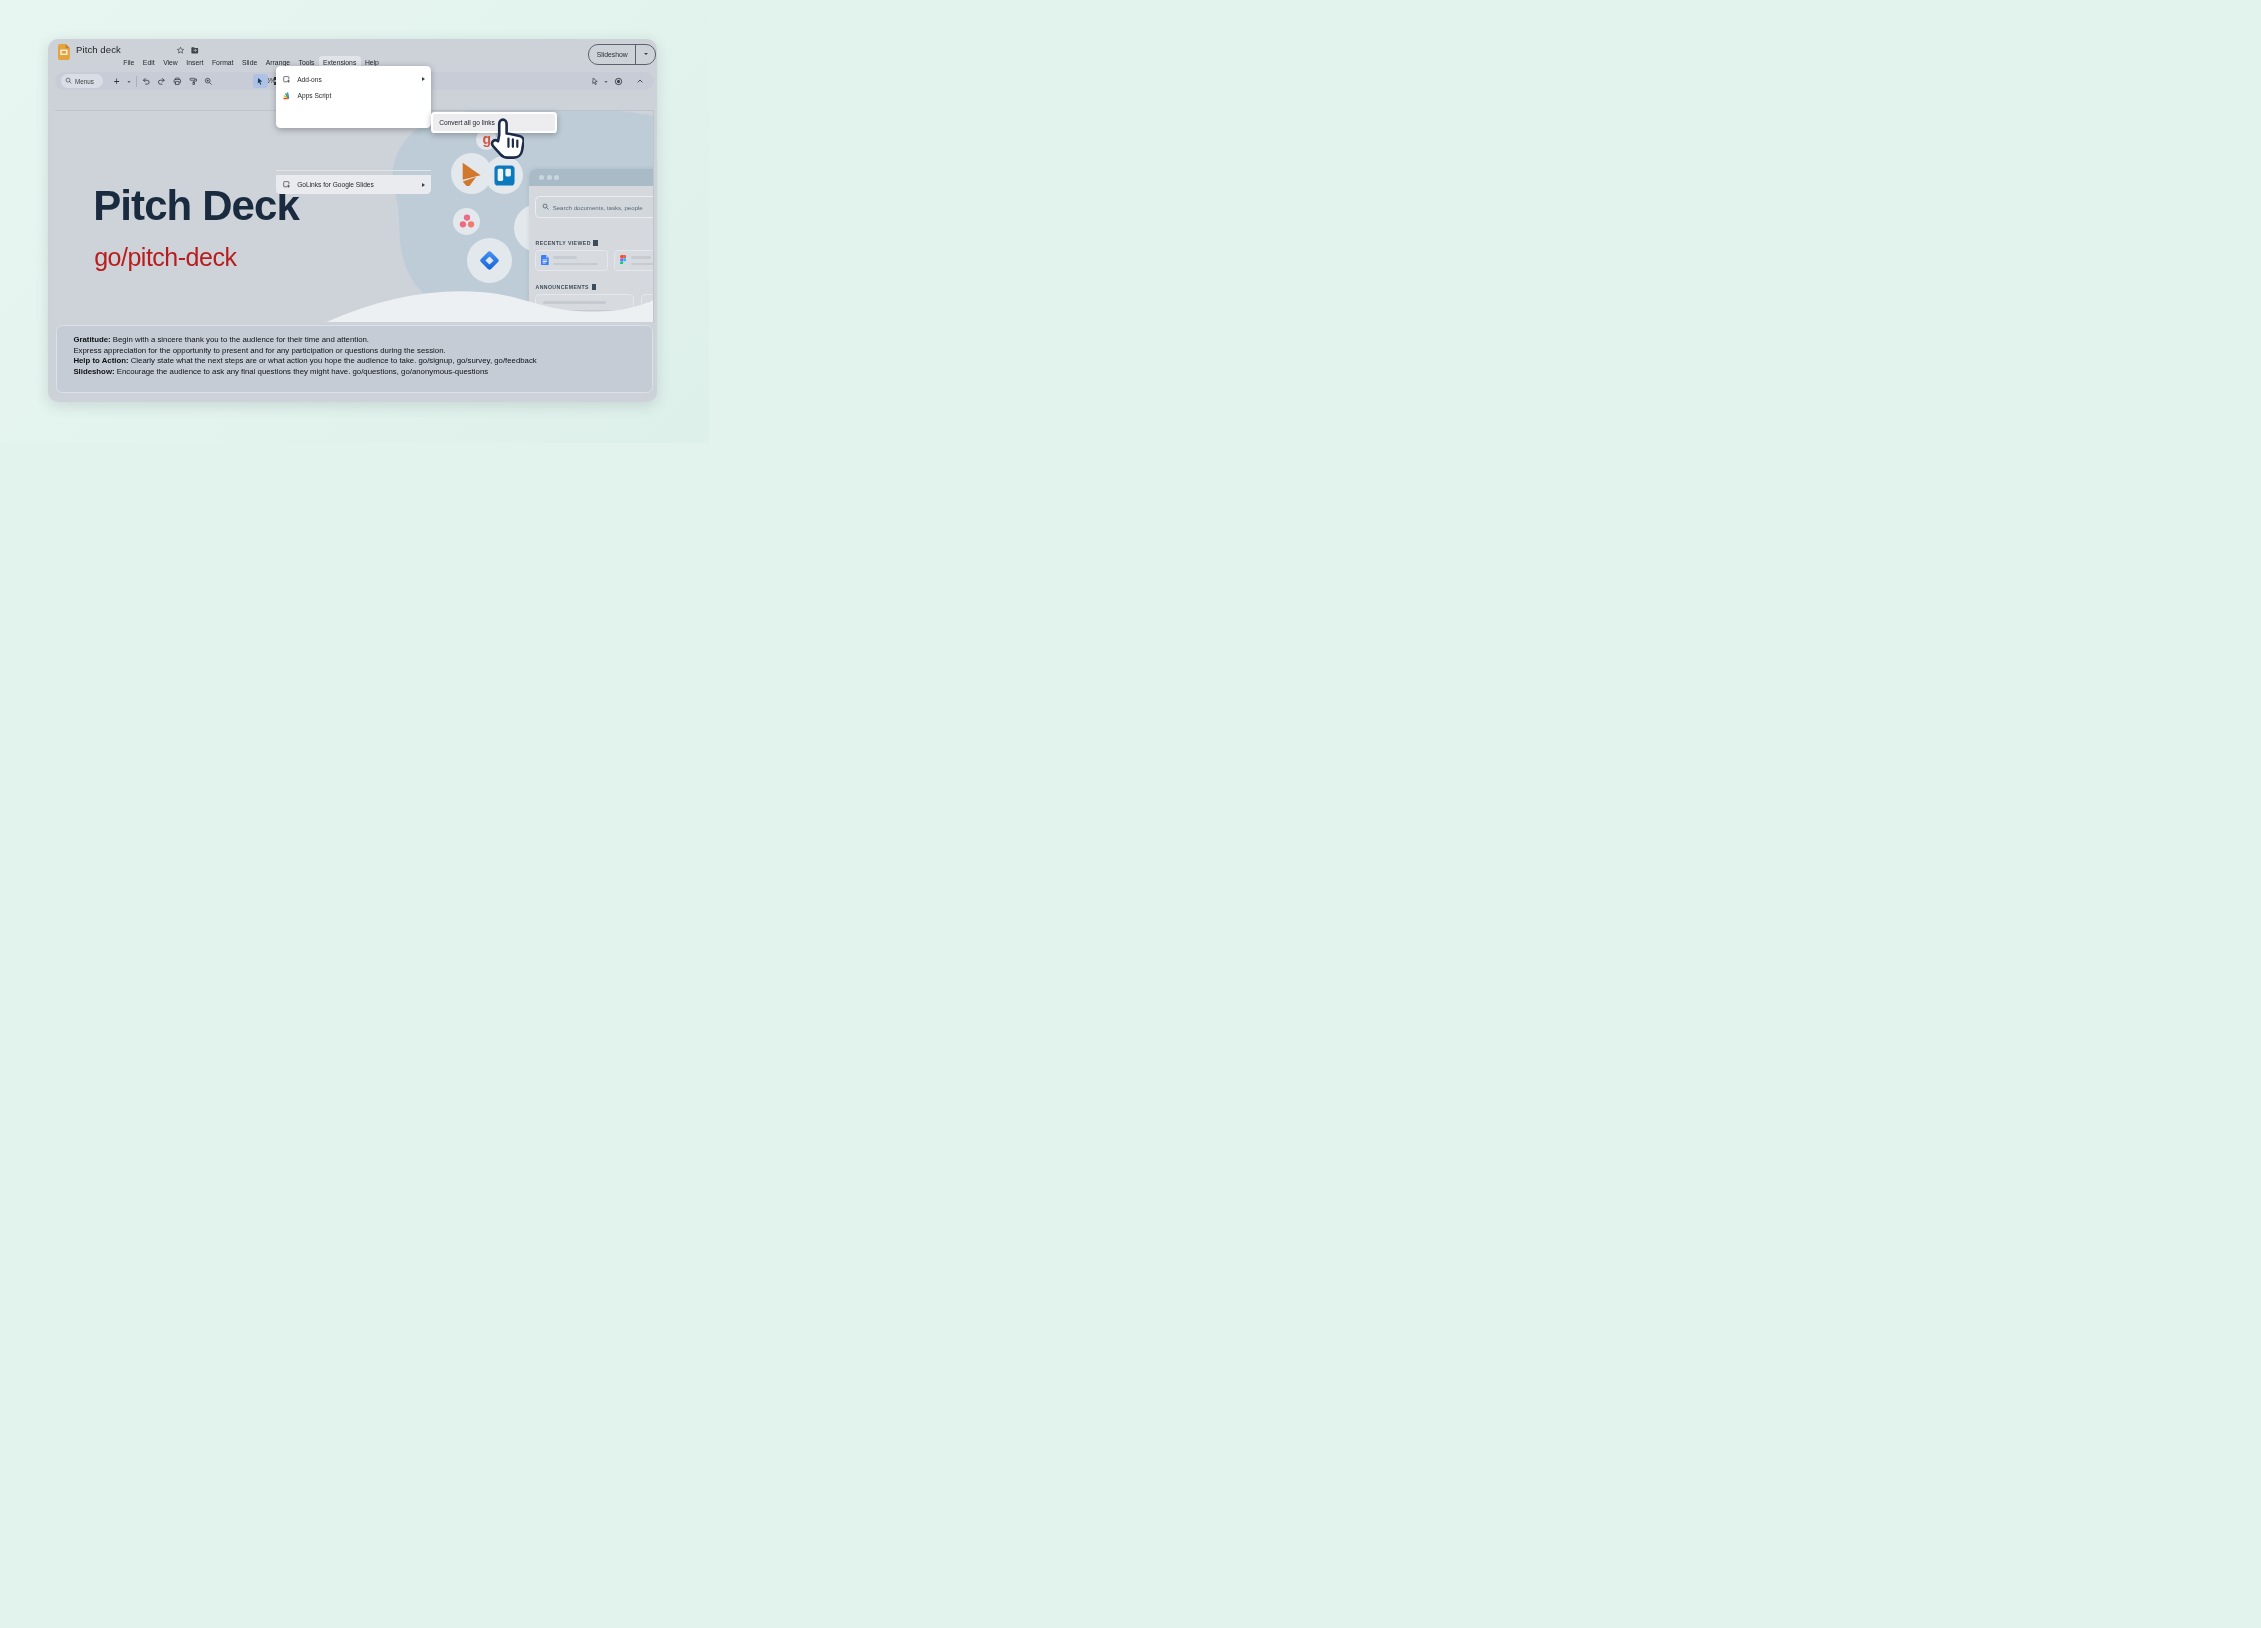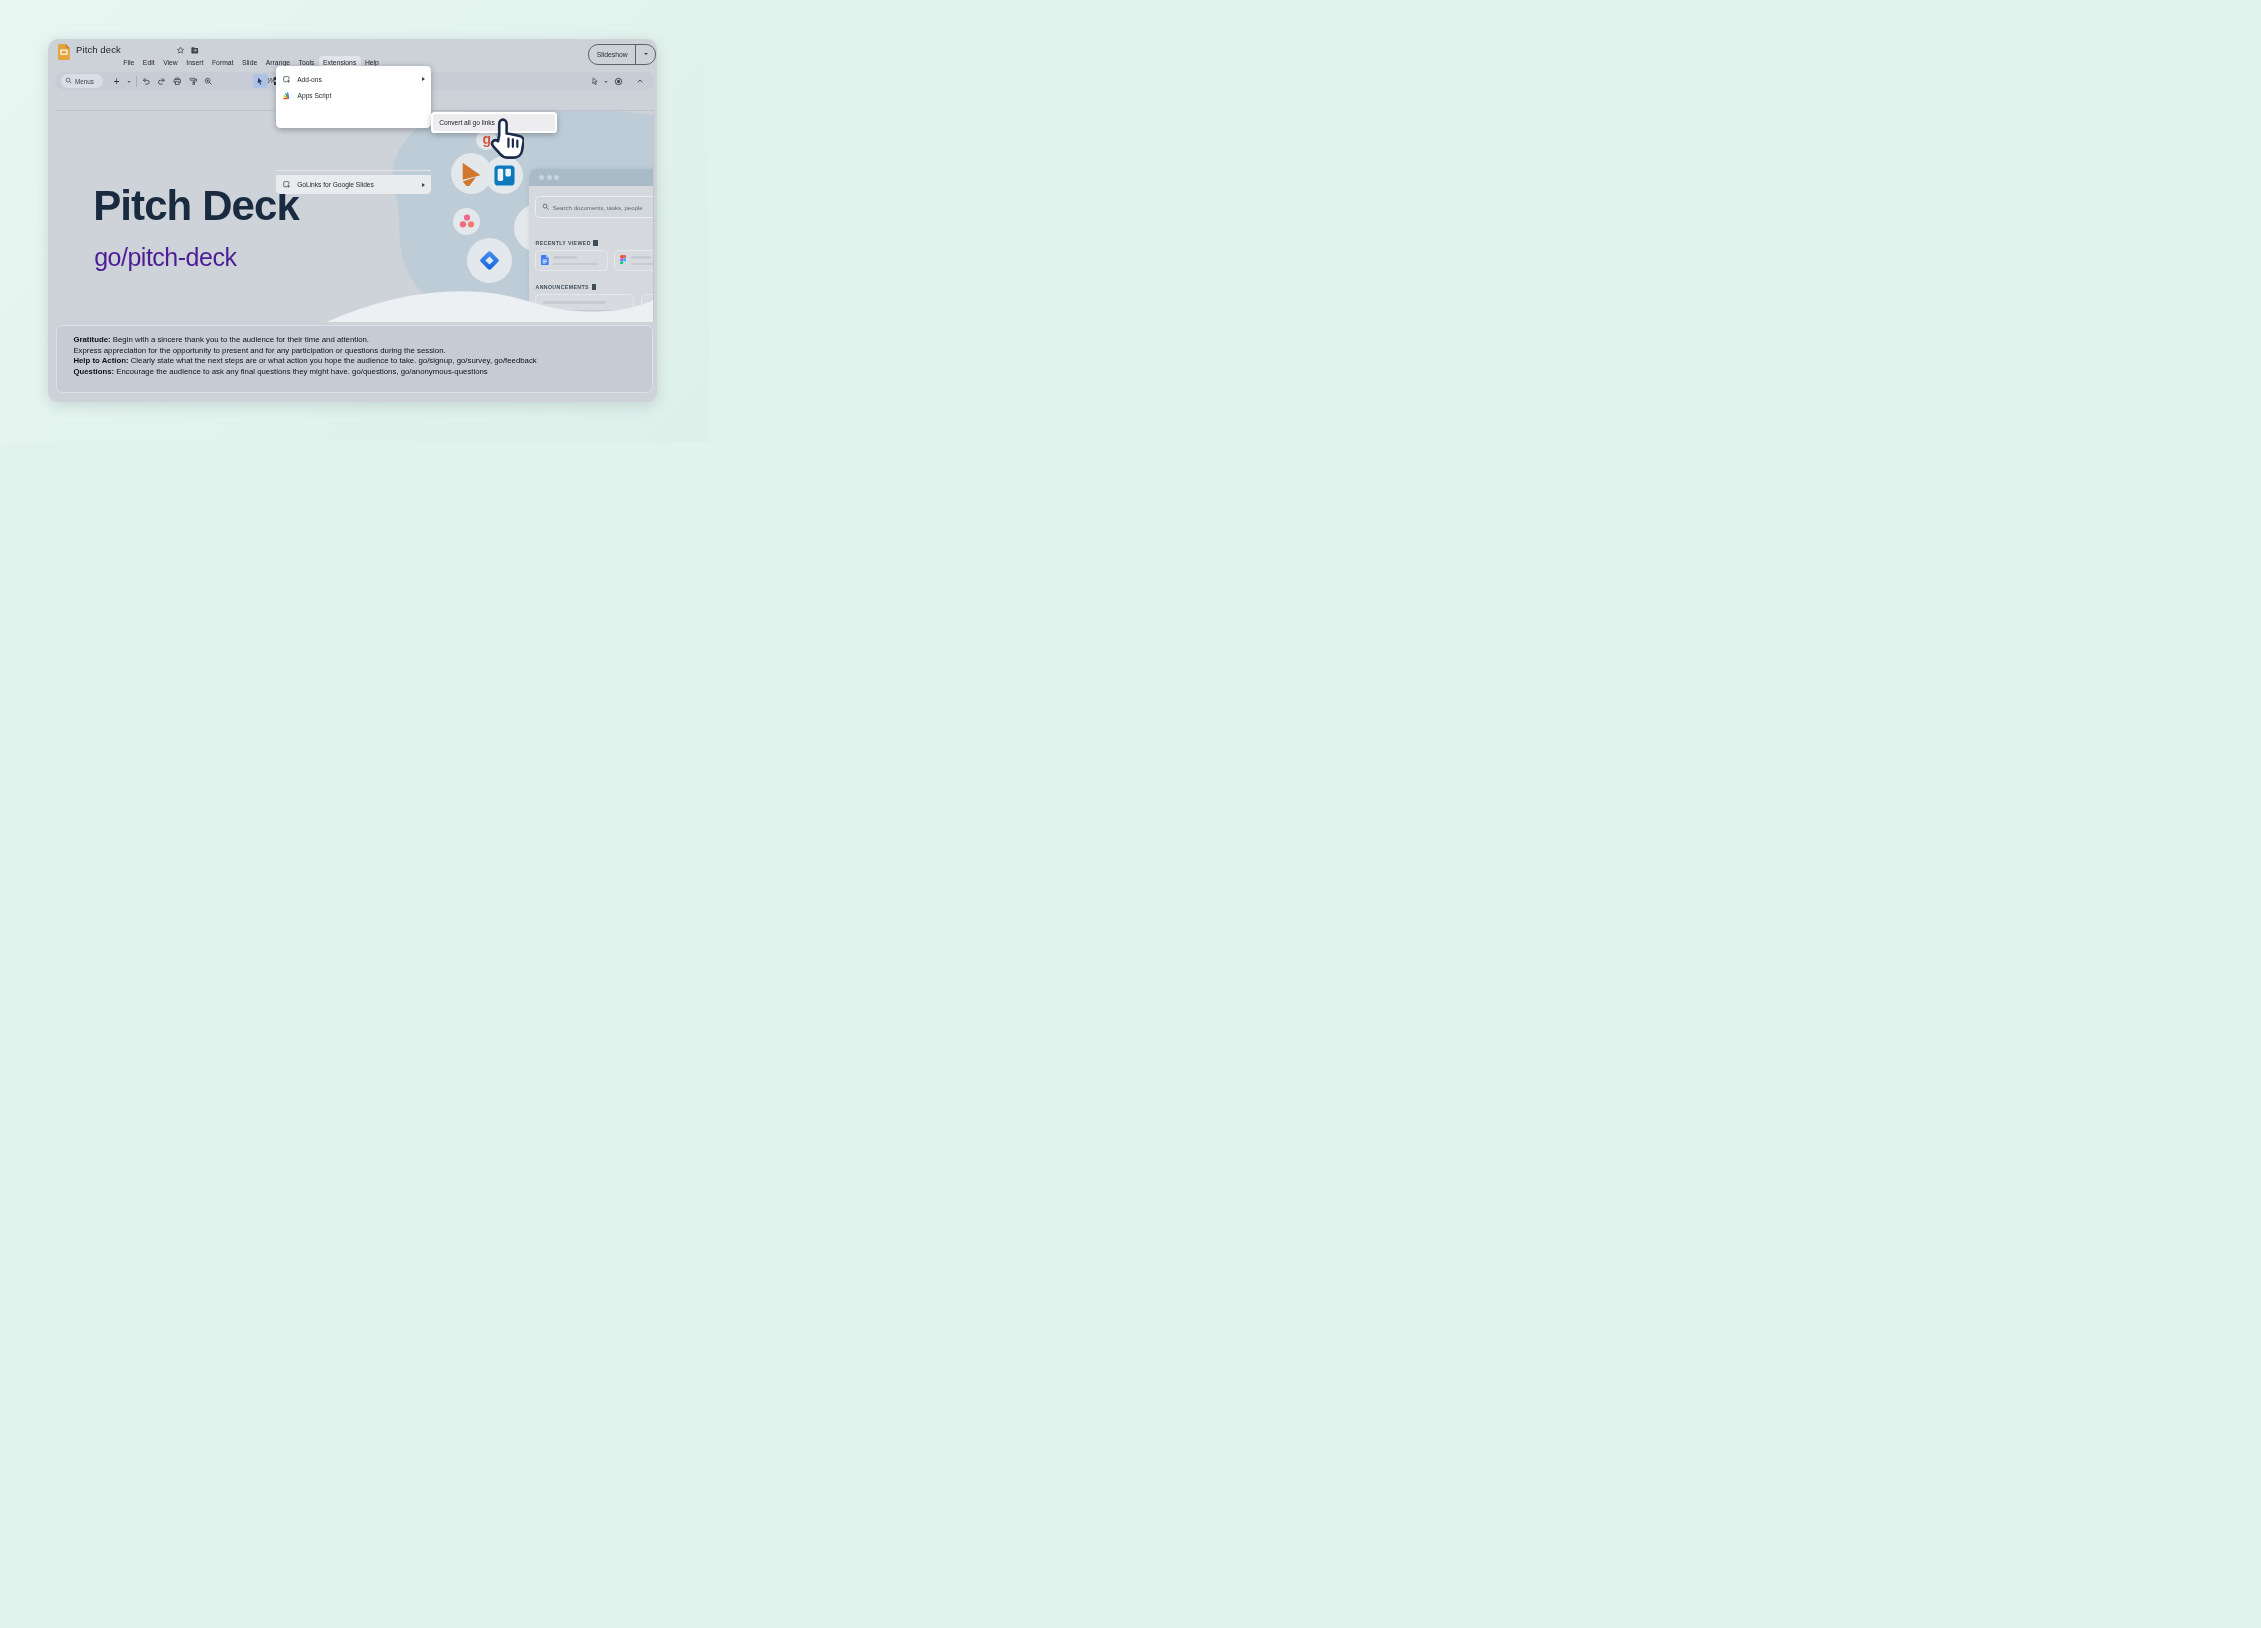--- a/index.html
+++ b/index.html
@@ -35,21 +35,21 @@
   .dd-arrow{width:0;height:0;border-top:2.5px solid transparent;border-bottom:2.5px solid transparent;border-left:3.2px solid #3a3f45;}
   #dd-divider{position:absolute;left:0;top:104px;width:100%;height:0.5px;background:#e2e3e6;}
   #dd-row-golinks{top:109px !important;height:19.4px;background:#e9ebee;border-radius:0 0 4.5px 4.5px;}
   #go-submenu{left:431px;top:112px;width:126px;height:21px;background:#fff;border-radius:3.6px;box-shadow:0 1.8px 6.3px rgba(0,0,0,.28);z-index:45;}
   #submenu-item{position:absolute;left:2.3px;top:2.3px;width:122px;height:16.7px;background:#ededf0;border-radius:1.8px;display:flex;align-items:center;}
   #submenu-item span{font-size:6.6px;color:#202226;margin-left:5.9px;}
   #hand-cursor{left:487px;top:118px;z-index:60;}
   
   #slide{left:55px;top:109px;width:598px;height:211px;background:#ced3da;border-top:0.9px solid #bec3ca;border-right:0.9px solid #c0c5cc;overflow:hidden;}
   #slide-title{left:38px;top:71px;font-size:42px;font-weight:700;color:#1a2b40;letter-spacing:-0.9px;}
-  #slide-subtitle{left:39px;top:132px;font-size:25px;font-weight:400;color:#4c1d95;letter-spacing:-0.5px;}
+  #slide-subtitle{left:39px;top:132px;font-size:25px;font-weight:400;color:#b91c1c;letter-spacing:-0.5px;}
   .circle{position:absolute;background:#e3e8ec;border-radius:50%;display:flex;align-items:center;justify-content:center;}
   #g-badge span{font-size:14px;font-weight:700;color:#d65745;}
   
   #mock-panel{left:474px;top:58px;width:136px;height:154px;background:#d5d9dd;border-radius:7.2px 7.2px 0 0;box-shadow:0 0.9px 4.5px rgba(60,80,90,.12);}
   #panel-topbar{left:0;top:0;width:100%;height:17px;background:#a8bbc7;border-radius:7.2px 7.2px 0 0;}
   .win-dot{position:absolute;top:5.9px;width:5px;height:5px;border-radius:50%;background:#c9d6dd;}
   #panel-search{left:6.3px;top:27px;width:127px;height:22px;background:#d2d7db;border:0.9px solid #ebeef1;border-radius:4.5px;display:flex;align-items:center;box-sizing:border-box;padding-left:5.4px;gap:3.6px;}
   #panel-search span{font-size:6.1px;color:#5a6a76;white-space:nowrap;}
   .sec-label{position:absolute;font-size:5.2px;font-weight:700;letter-spacing:0.4px;color:#3e4c58;display:flex;align-items:center;gap:2.7px;}
   .sec-label i{display:inline-block;width:4.5px;height:5.9px;background:#3e4c58;}
@@ -324,21 +324,21 @@
       <svg class="abs" style="left:0;top:0;pointer-events:none;" width="598" height="211" viewBox="0 0 1322 466">
         <path d="M600 466 C720 414 830 392 940 400 C1040 407 1070 440 1175 443 C1255 445 1292 430 1322 418 L1322 466 Z" fill="#edf0f3"></path>
       </svg>
     </div>
 
     <div id="notes-box" class="abs" style="left:8.1px;top:286px;">
       <div id="notes-text">
         <div><span class="nl">Gratitude:</span><span> Begin with a sincere thank you to the audience for their time and attention.</span></div>
         <div><span class="nl"></span><span>Express appreciation for the opportunity to present and for any participation or questions during the session.</span></div>
         <div><span class="nl">Help to Action:</span><span> Clearly state what the next steps are or what action you hope the audience to take. go/signup, go/survey, go/feedback</span></div>
-        <div><span class="nl">Questions:</span><span> Encourage the audience to ask any final questions they might have. go/questions, go/anonymous-questions</span></div>
+        <div><span class="nl">Slideshow:</span><span> Encourage the audience to ask any final questions they might have. go/questions, go/anonymous-questions</span></div>
       </div>
     </div>
   </div>
 
   <div id="ext-dropdown" class="abs">
     <div class="dd-row" style="top:5.4px;">
       <span>
         <svg width="8.6" height="8.6" viewBox="0 0 20 20" fill="none" stroke="#40454a" stroke-width="1.7" stroke-linecap="round">
             <path d="M16 8.5 V5 a1.2 1.2 0 0 0 -1.2 -1.2 H5.2 A1.2 1.2 0 0 0 4 5 v9.6 a1.2 1.2 0 0 0 1.2 1.2 h6.3"></path>
             <line x1="15" y1="11.3" x2="15" y2="17"></line>

